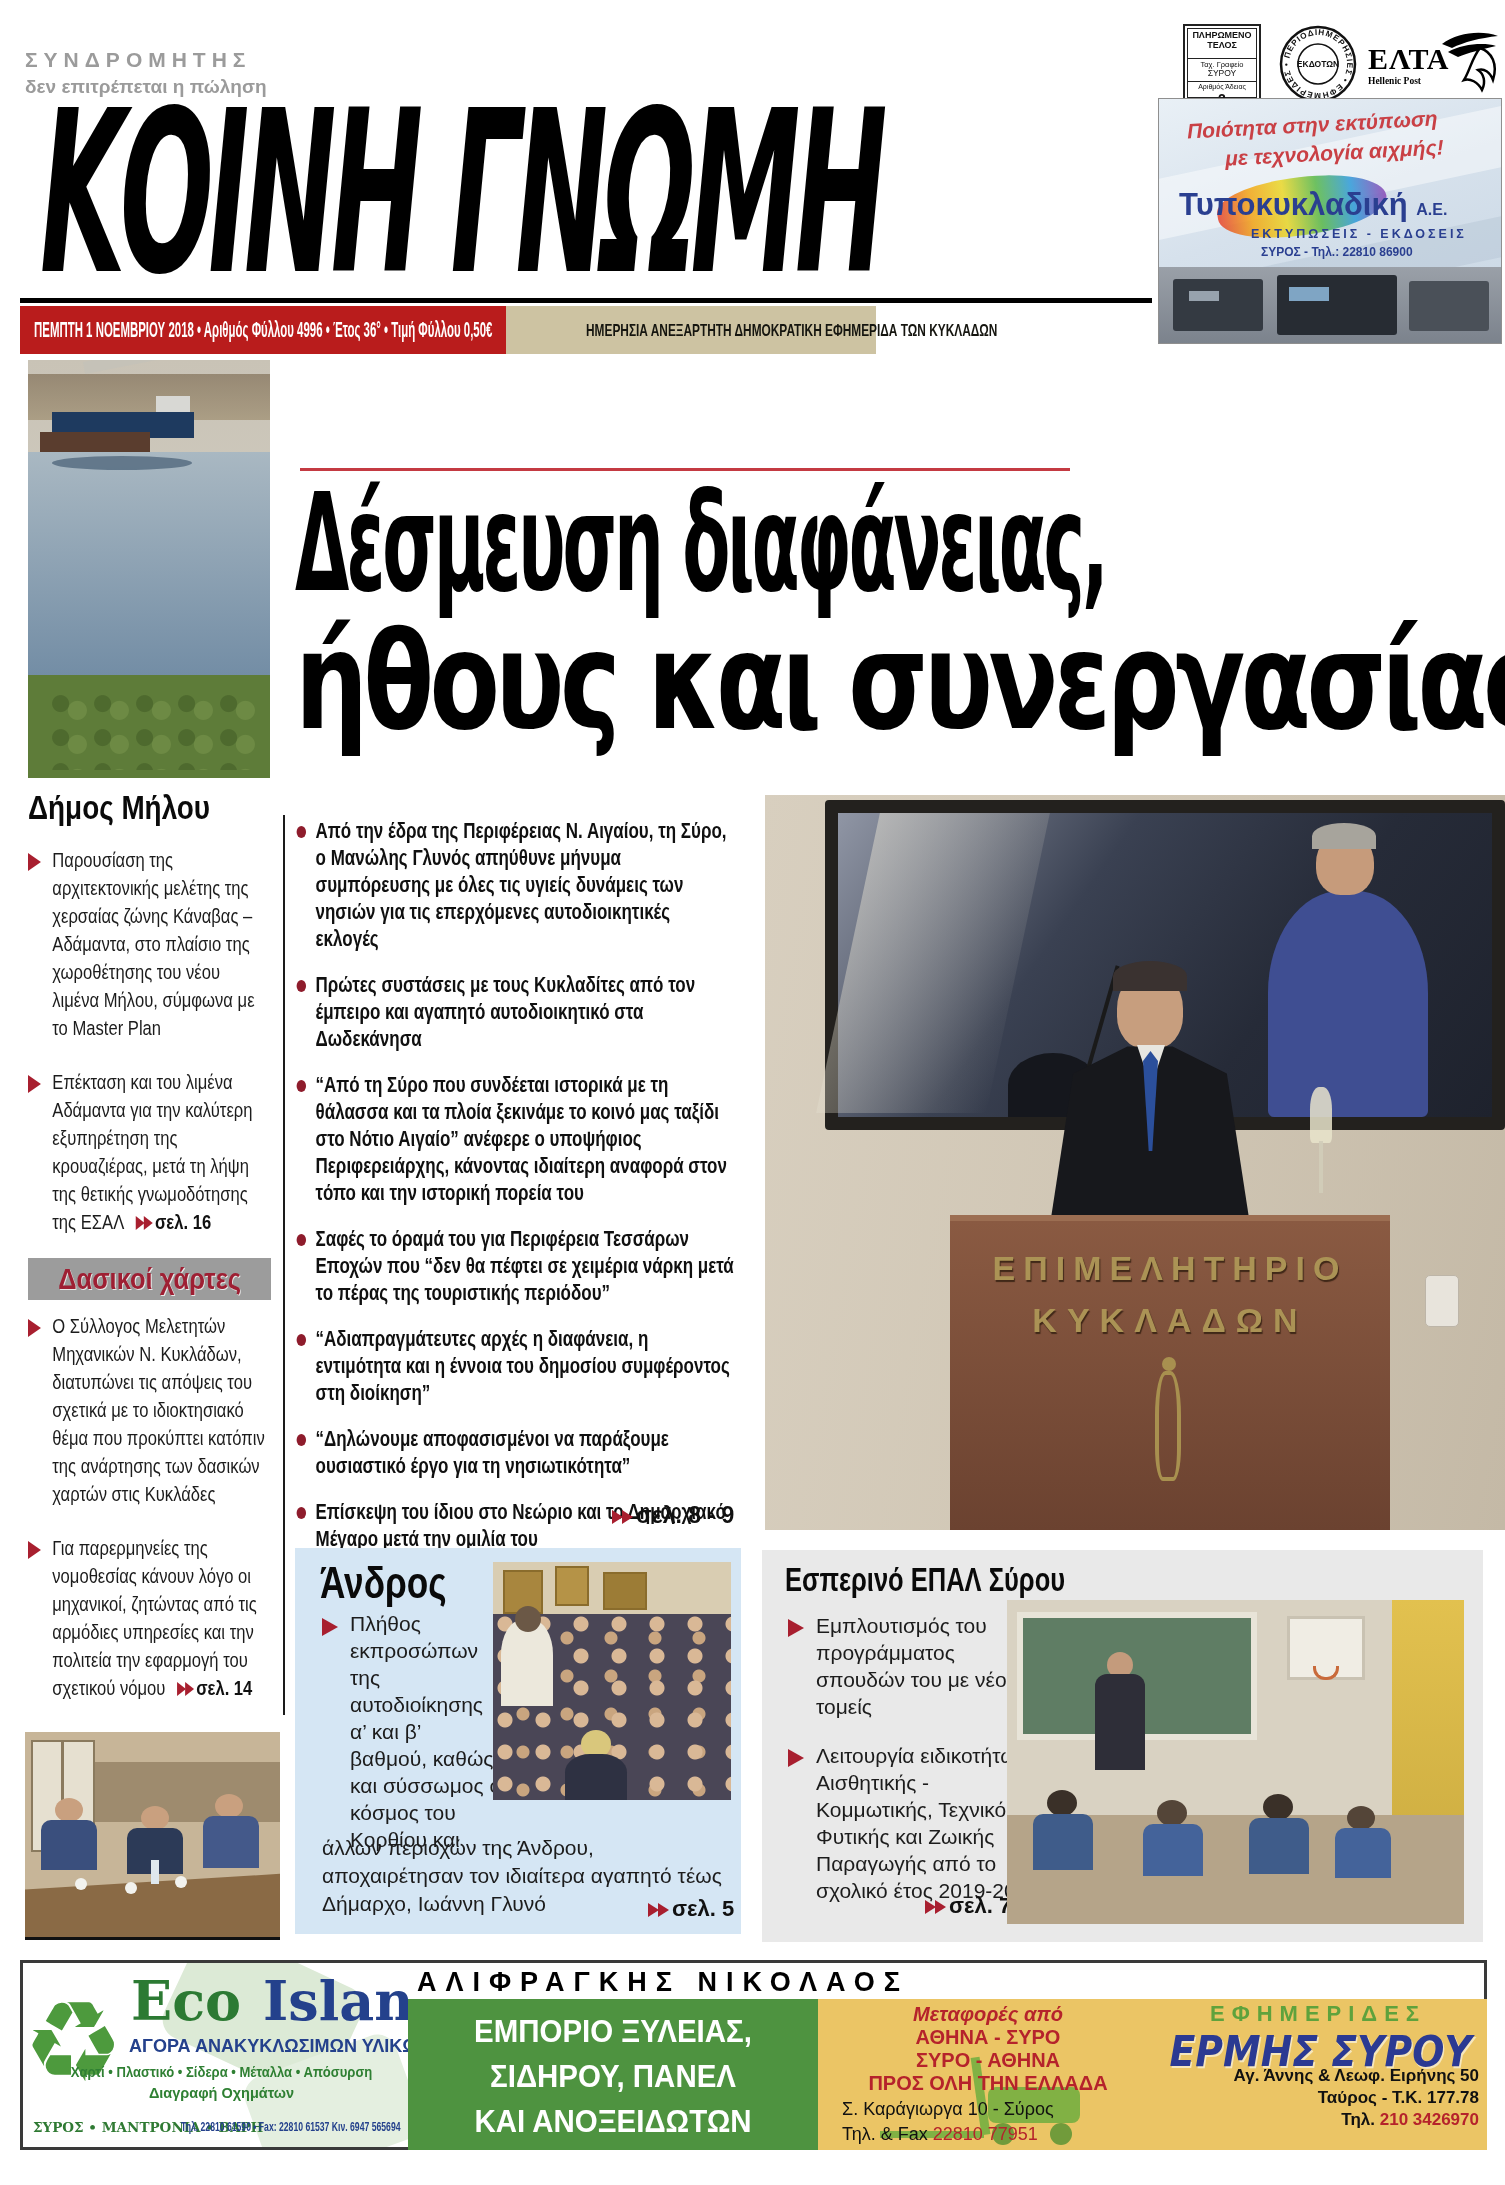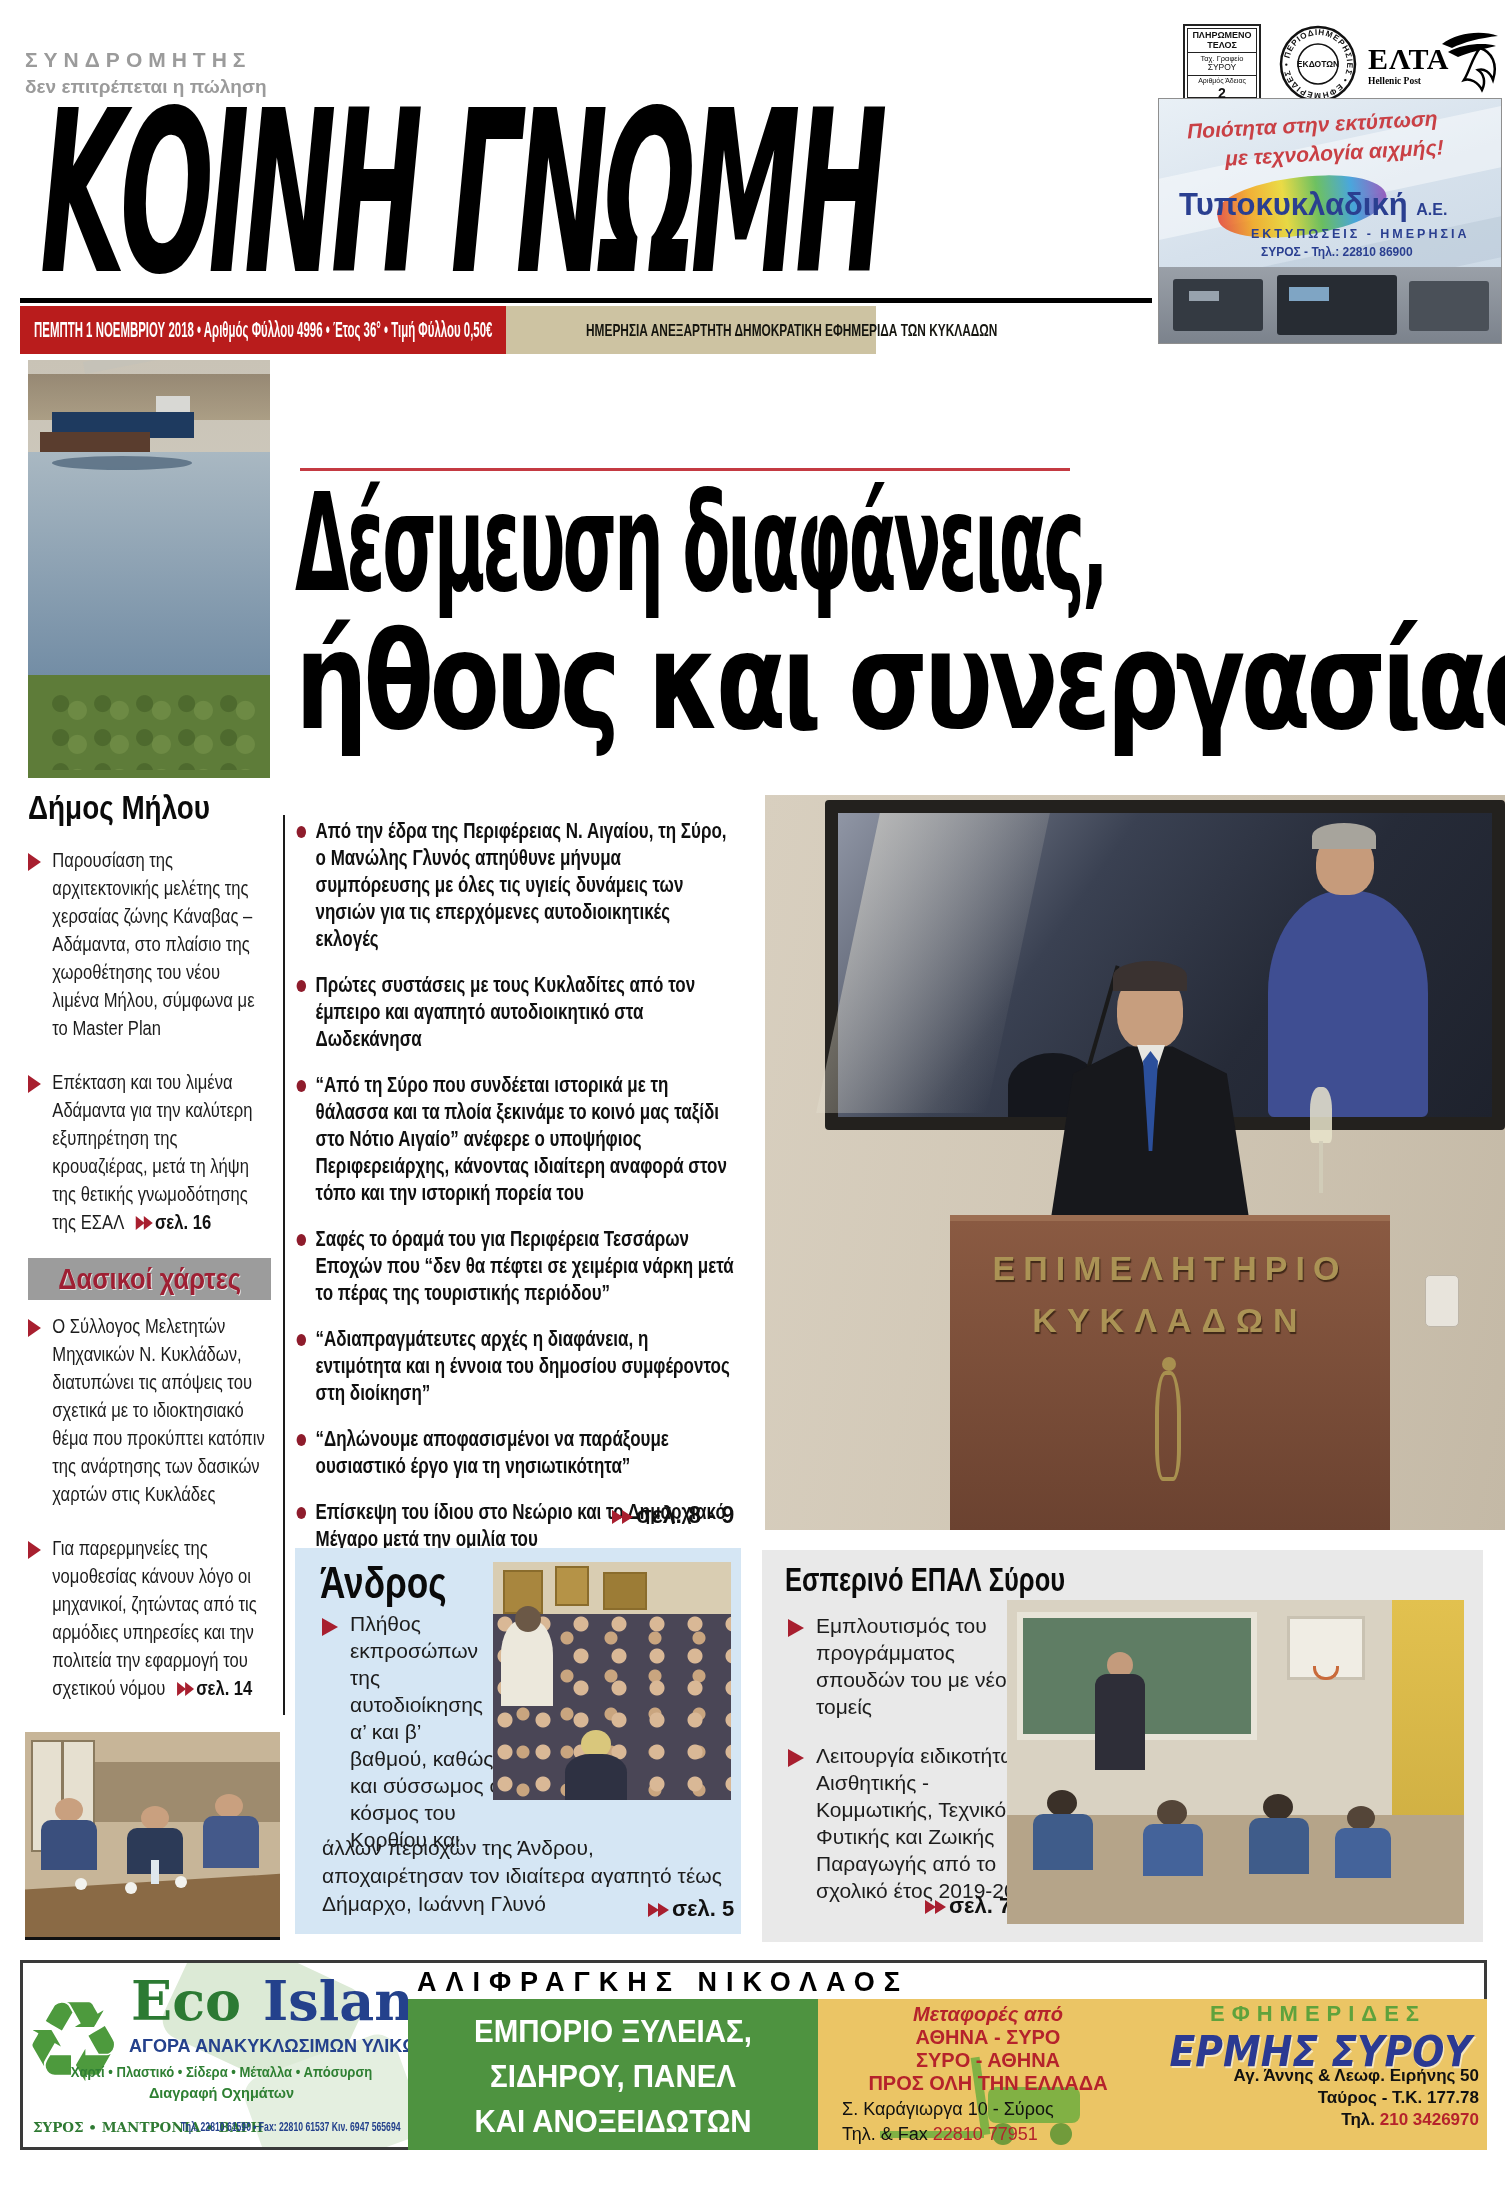--- a/index.html
+++ b/index.html
@@ -24,21 +24,21 @@
   .db-blue span{display:inline-block;white-space:nowrap;transform:scaleX(0.52);transform-origin:left center;
            font-size:22px;font-weight:700;color:#fff;line-height:48px;margin-left:14px;}
   .db-tan{position:absolute;left:486px;top:0;width:370px;height:48px;background:#cdc3a2;text-align:center;}
   .db-tan span{display:inline-block;white-space:nowrap;transform:scaleX(0.72);transform-origin:center;
            font-size:16.5px;font-weight:700;color:#15150f;line-height:48px;}
 
   
   .postage{left:1183px;top:24px;width:78px;height:78px;border:2px solid #222;background:#fff;padding:2px;font-weight:700;}
   .postage .in{border:1px solid #222;width:100%;height:100%;display:flex;flex-direction:column;align-items:flex-end;}
   .postage .r{width:100%;text-align:center;line-height:1.15;}
-  .p1{font-size:9px;margin-top:1px;} .p2{font-size:9px;border-bottom:1px solid #222;padding-bottom:1px;}
+  .p1{font-size:9px;margin-top:1px;} .p2{font-size:9px;border-bottom:1px solid #222;padding-bottom:7px;}
   .p3{font-size:7.5px;font-weight:400;margin-top:2px;} .p4{font-size:8.5px;font-weight:400;border-bottom:1px solid #222;padding-bottom:2px;}
   .p5{font-size:7px;font-weight:400;margin-top:1px;} .p6{font-size:14px;}
   .pubstamp{left:1278px;top:24px;width:80px;height:80px;}
   .elta{left:1368px;top:28px;width:136px;height: 74px; font-family: Liberation Serif, serif;}
   .elta-name{position:absolute;left:0;top:14px;font-size:30px;font-weight:800;letter-spacing:1px;color:#000;}
   .elta-sub{position:absolute;left:0;top:48px;font-size:9.5px;font-weight:700;color:#000;}
 
   
   .print-ad{left:1158px;top:98px;width:344px;height:246px;border:1px solid #8f8f8f;
             background:linear-gradient(160deg,#e9f0f6 0%,#d6e1ec 45%,#c9d7e4 100%);overflow:hidden;}
@@ -210,21 +210,21 @@
     </div>
   </div>
 
   <div class="abs print-ad">
     <i class="s pa-stripe"></i>
     <i class="s pa-stripe2"></i>
     <div class="abs pa-s1 nw">Ποιότητα στην εκτύπωση</div>
     <div class="abs pa-s2 nw">με τεχνολογία αιχμής!</div>
     <i class="s pa-splash"></i>
     <div class="abs pa-brand nw"><span>Τυποκυκλαδική</span> <b>Α.Ε.</b></div>
-    <div class="abs pa-line2 nw">ΕΚΤΥΠΩΣΕΙΣ - ΗΜΕΡΗΣΙΑ</div>
+    <div class="abs pa-line2 nw">ΕΚΤΥΠΩΣΕΙΣ - ΕΚΔΟΣΕΙΣ</div>
     <div class="abs pa-line3 nw">ΣΥΡΟΣ - Τηλ.: 22810 86900</div>
     <div class="abs pa-press">
       <i class="s" style="left:14px;top:12px;width:90px;height:52px;background:#343a42;border-radius:3px;"></i>
       <i class="s" style="left:118px;top:8px;width:120px;height:60px;background:#272c33;border-radius:3px;"></i>
       <i class="s" style="left:250px;top:14px;width:80px;height:50px;background:#4a5058;border-radius:3px;"></i>
       <i class="s" style="left:130px;top:20px;width:40px;height:14px;background:#7fa5c4;"></i>
       <i class="s" style="left:30px;top:24px;width:30px;height:10px;background:#97a2ad;"></i>
     </div>
   </div>
 

